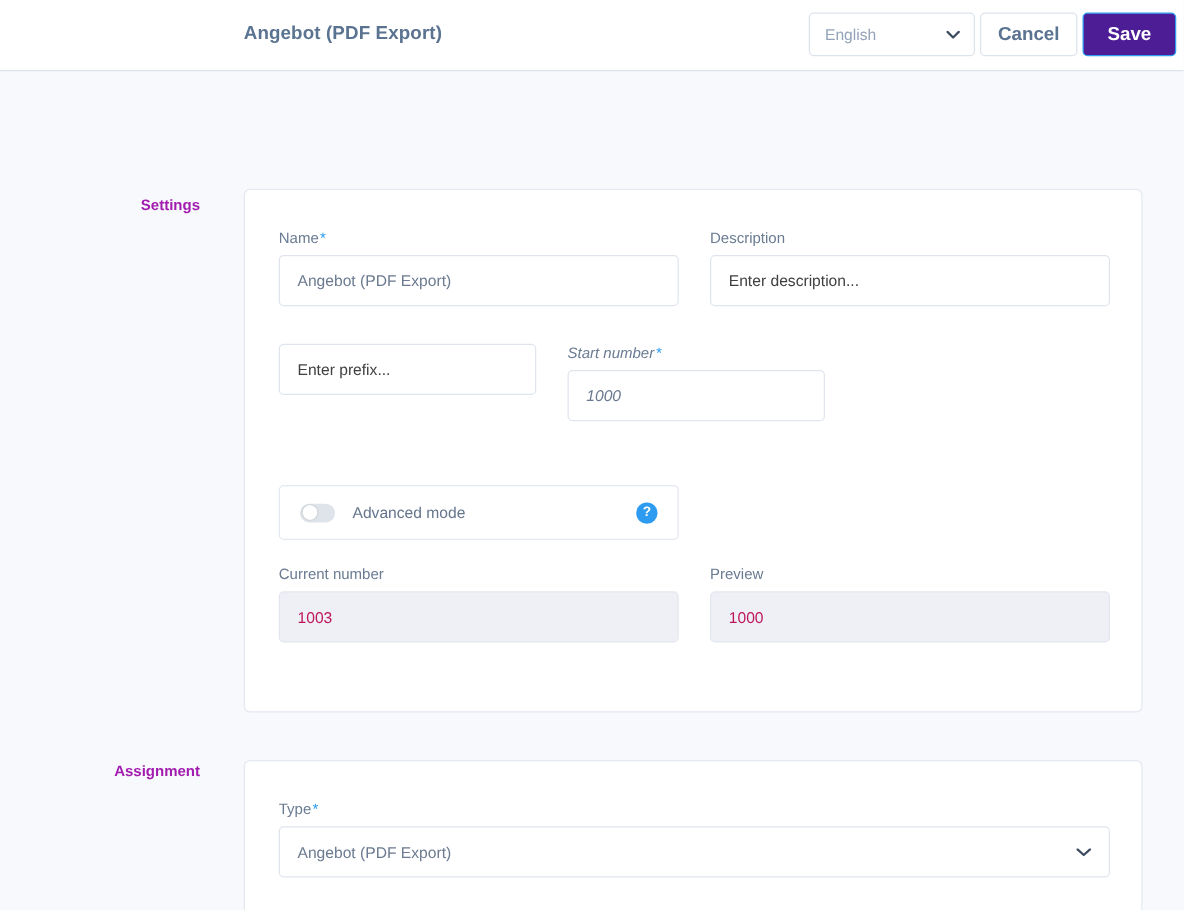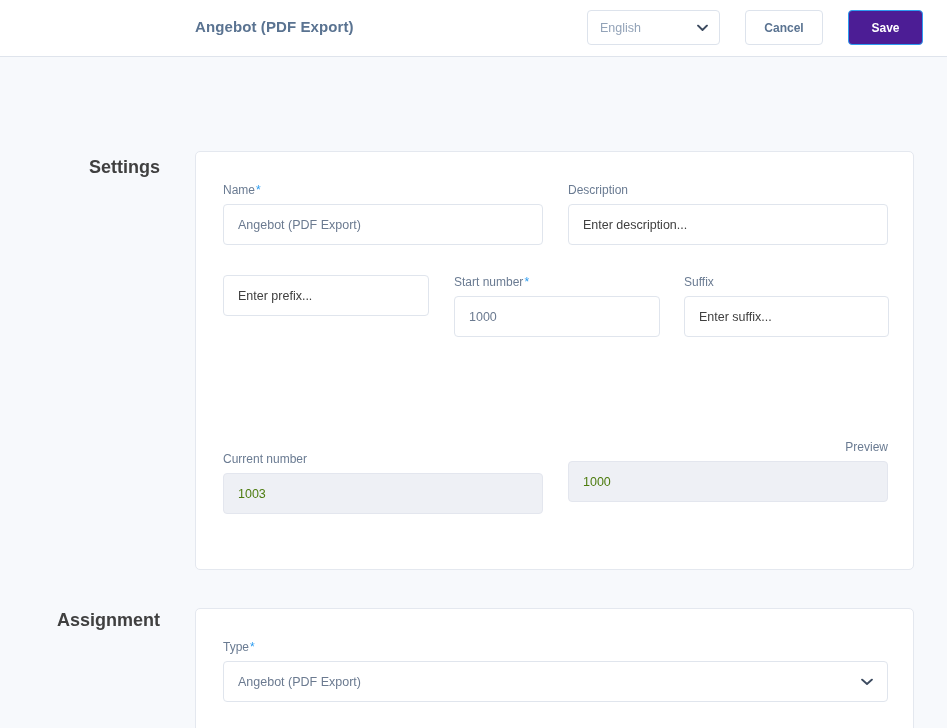--- a/index.html
+++ b/index.html
@@ -31,24 +31,24 @@
     left: 195px;
     top: 18px;
     font-size: 15px;
     font-weight: bold;
     color: #5a7391;
     letter-spacing: .1px;
     white-space: nowrap;
   }
   .topbar-actions {
     position: absolute;
-    right: 24px;
+    right: 6px;
     top: 10px;
     display: flex;
-    gap: 25px;
+    gap: 4px;
   }
   .lang-select {
     width: 133px;
     height: 35px;
     background: #ffffff;
     border: 1px solid #dde3ec;
     border-radius: 4px;
     display: flex;
     align-items: center;
     padding: 0 12px;
@@ -60,21 +60,21 @@
   .lang-select .chev {
     position: absolute;
     right: 11px;
     top: 50%;
     transform: translateY(-50%);
     display: flex;
   }
   .btn {
     height: 35px;
     border-radius: 4px;
-    font-size: 12px;
+    font-size: 15px;
     font-weight: bold;
     display: flex;
     align-items: center;
     justify-content: center;
     cursor: pointer;
     white-space: nowrap;
   }
   .btn-cancel {
     width: 78px;
     background: #ffffff;
@@ -89,23 +89,23 @@
   }
 
   
   .page {
     position: relative;
     height: 671px;
   }
 
   .section-label {
     position: absolute;
-    font-size: 18px;
+    font-size: 12px;
     font-weight: bold;
-    color: #404040;
+    color: #a21caf;
     text-align: right;
     width: 140px;
   }
   #label-settings   { left: 20px;  top: 100px; }
   #label-assignment { left: 20px;  top: 553px; }
 
   .card {
     position: absolute;
     left: 195px;
     width: 719px;
@@ -139,32 +139,32 @@
     align-items: center;
     padding: 0 14px;
     font-size: 12.5px;
     color: #6b7a90;
     cursor: text;
   }
   .input.placeholder { color: #404040; }
   .input.readonly {
     background: #eef0f5;
     border-color: #e3e6ee;
-    color: #4d7c0f;
+    color: #be185d;
     cursor: default;
   }
 
   
   #field-name        { left: 27px;  top: 31px;  width: 320px; }
   #field-description { left: 372px; top: 31px;  width: 320px; }
   #field-prefix      { left: 27px;  top: 123px; width: 206px; }
-  #field-startnumber { left: 258px; top: 123px; width: 206px; }
+  #field-startnumber { left: 258px; top: 123px; width: 206px; font-style: italic; }
   #field-suffix      { left: 488px; top: 123px; width: 205px; }
   #field-current     { left: 27px;  top: 300px; width: 320px; }
-  #field-preview     { left: 372px; top: 288px; width: 320px; text-align: right; }
+  #field-preview     { left: 372px; top: 300px; width: 320px; }
 
   
   #advanced-row {
     position: absolute;
     left: 27px;
     top: 236px;
     width: 320px;
     height: 44px;
     background: #ffffff;
     border: 1px solid #e4e8ef;
@@ -281,25 +281,28 @@
       <div class="input placeholder">Enter prefix...</div>
     </div>
 
     <div class="field" id="field-startnumber">
       <div class="field-label">
         <span>Start number</span><span class="req">*</span>
       </div>
       <div class="input">1000</div>
     </div>
 
-    <div class="field" id="field-suffix">
-      <div class="field-label">Suffix</div>
-      <div class="input placeholder">Enter suffix...</div>
-    </div>
-
+
+    <div id="advanced-row">
+      <div class="toggle">
+        <div class="knob"></div>
+      </div>
+      <div id="advanced-label">Advanced mode</div>
+      <div class="help-icon">?</div>
+    </div>
 
     <div class="field" id="field-current">
       <div class="field-label">Current number</div>
       <div class="input readonly">1003</div>
     </div>
 
     <div class="field" id="field-preview">
       <div class="field-label">Preview</div>
       <div class="input readonly">1000</div>
     </div>

